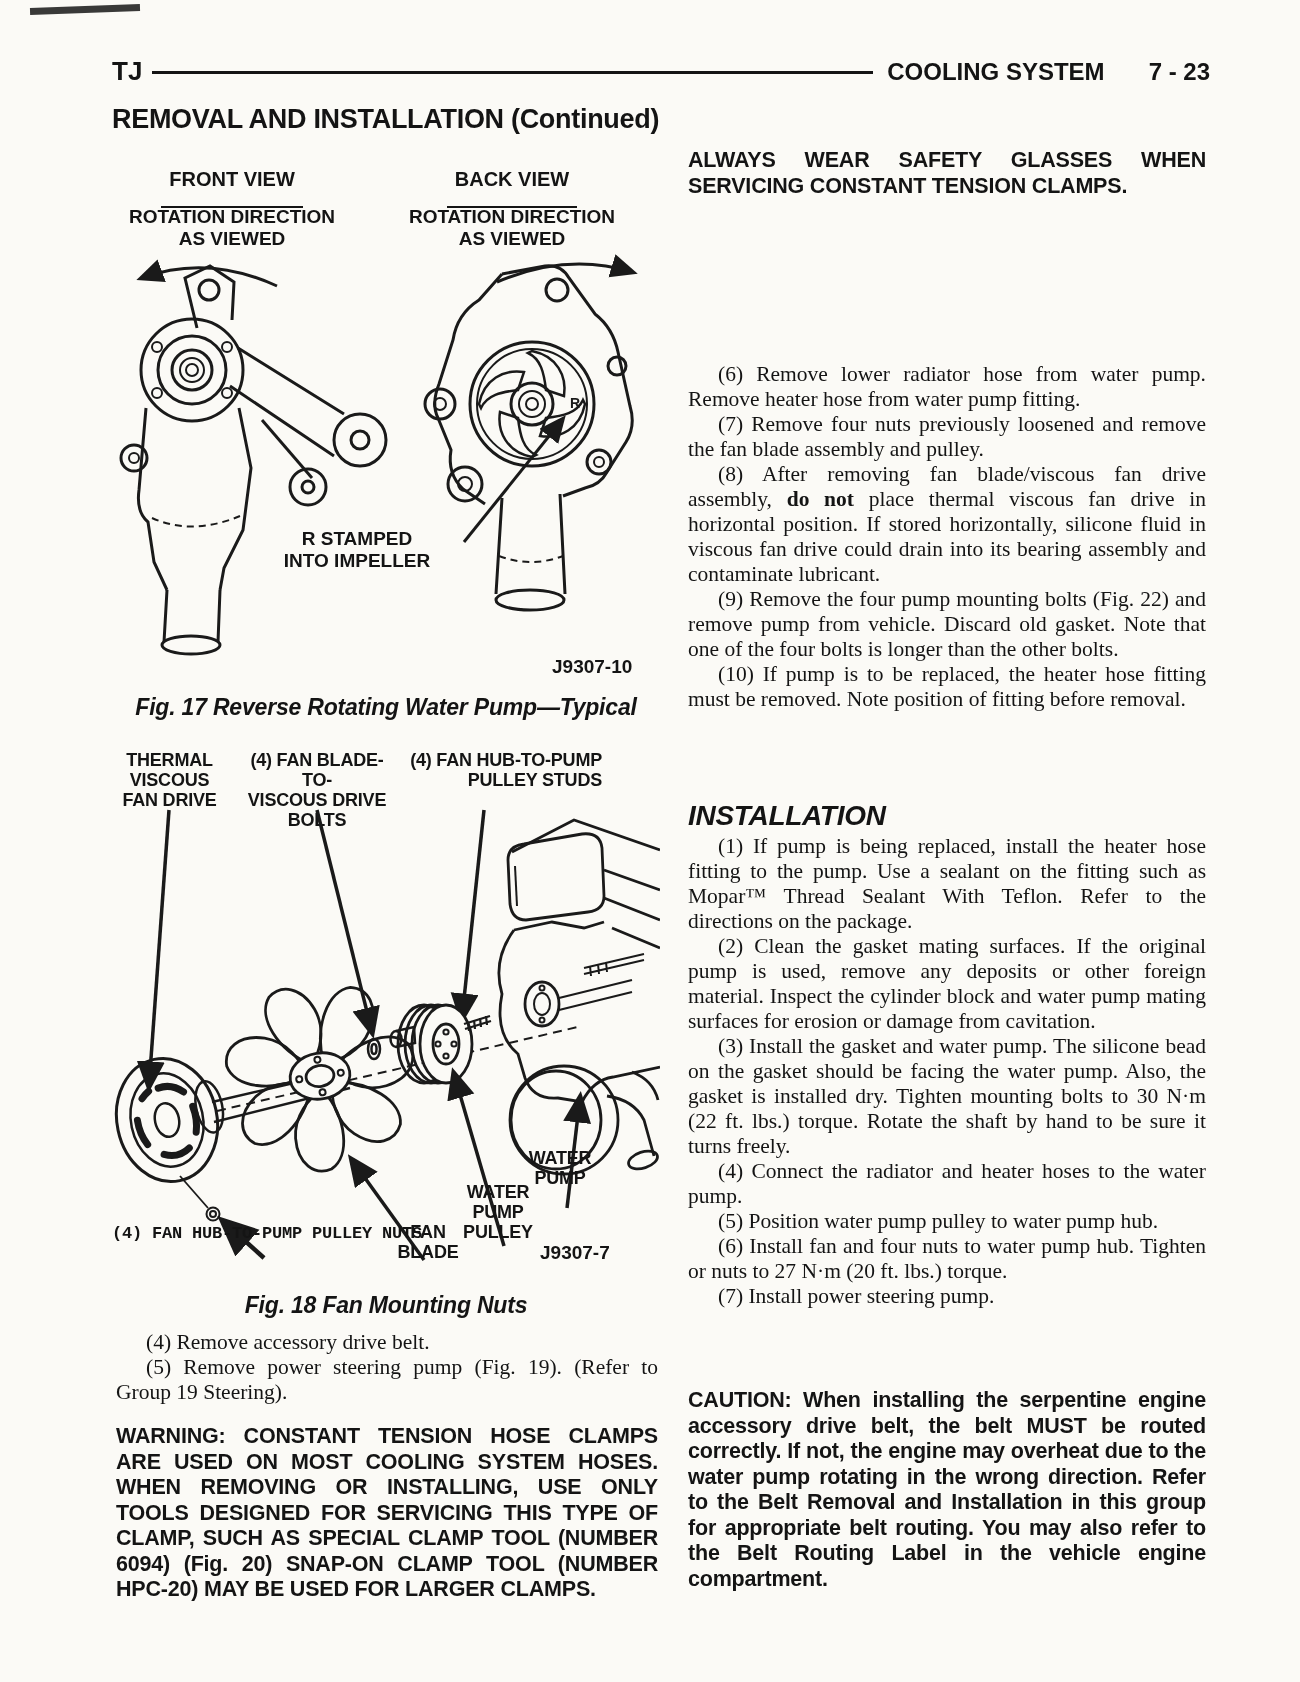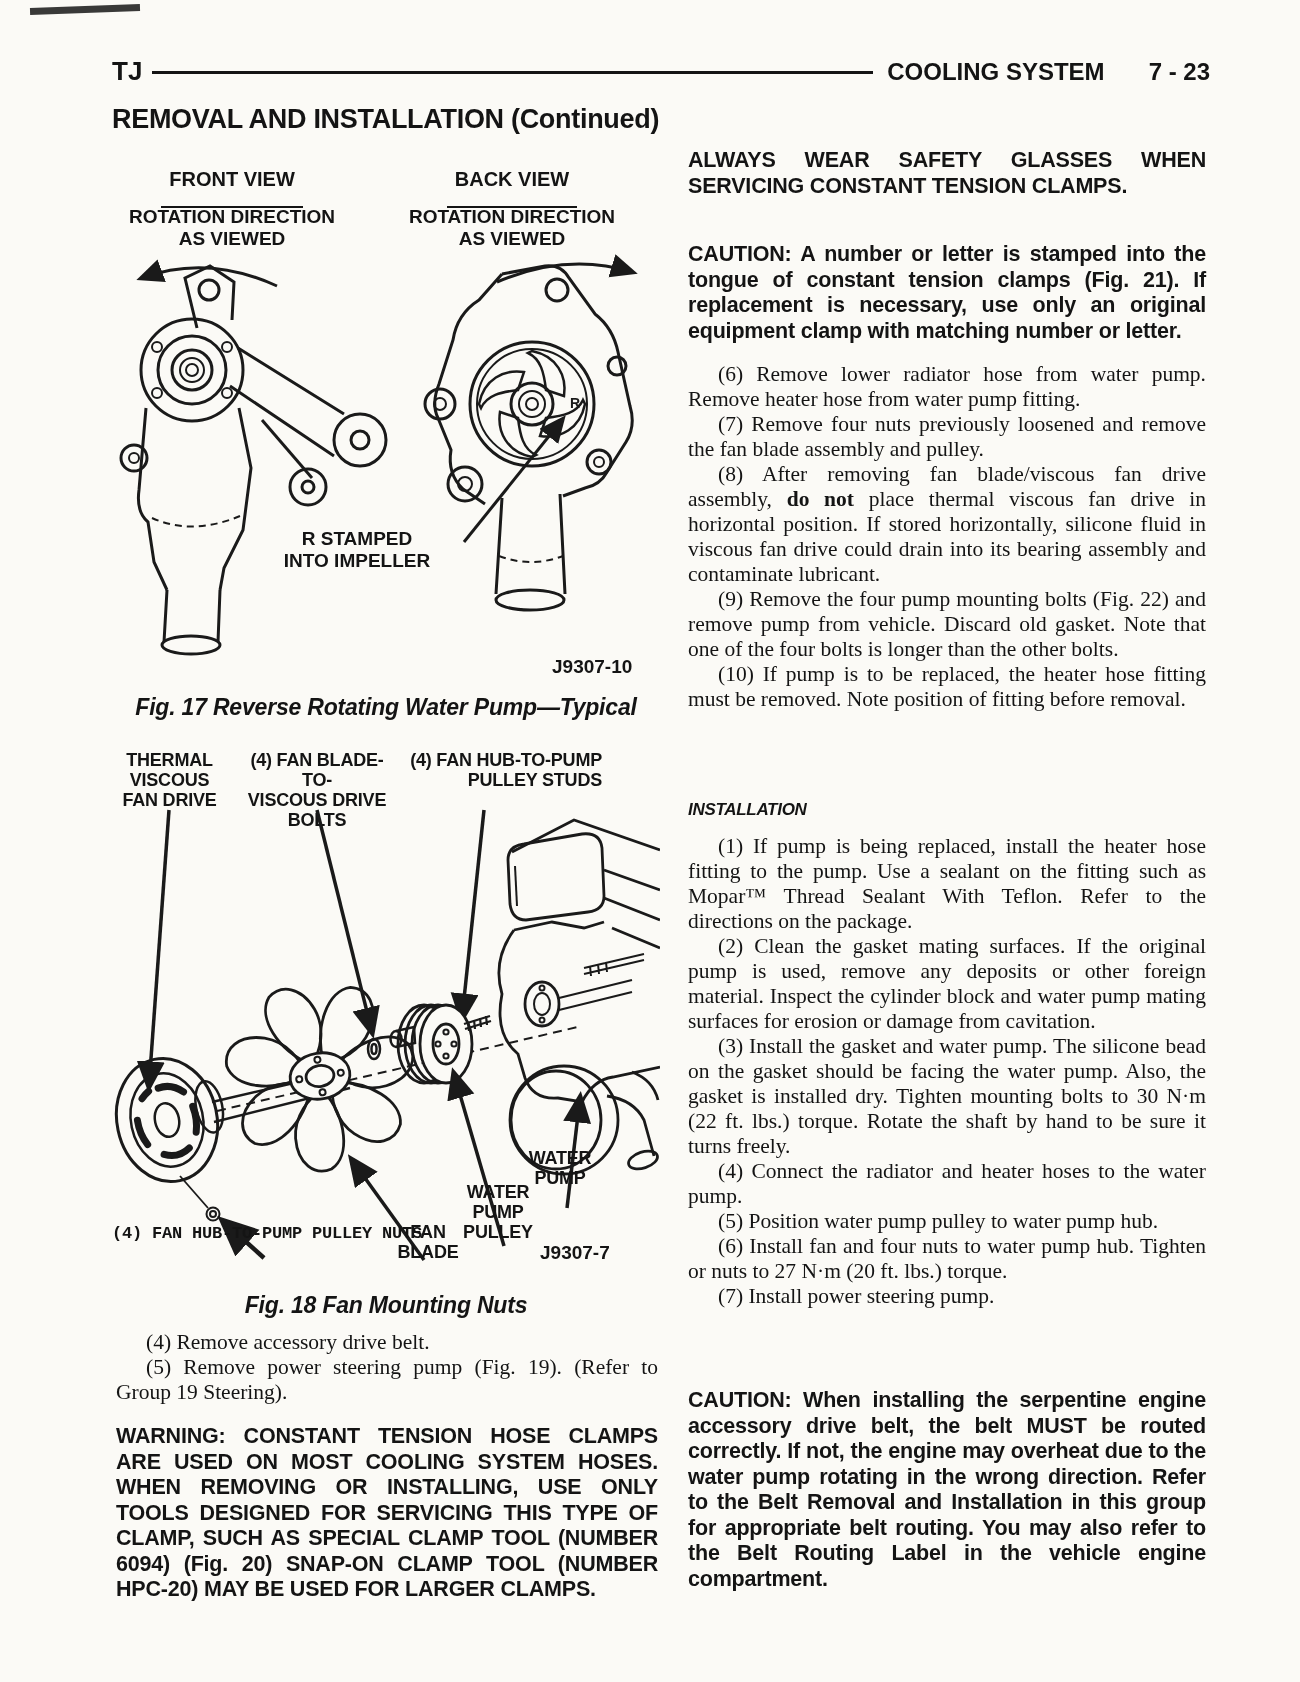--- a/index.html
+++ b/index.html
@@ -20,21 +20,21 @@
   .figcode{font-family:"Liberation Sans",sans-serif;font-weight:bold;font-size:19px;}
   .caption{font-family:"Liberation Sans",sans-serif;font-weight:bold;font-style:italic;
            font-size:23px;text-align:center;letter-spacing:-0.2px;}
   
   .body-para{font-family:"Liberation Serif",serif;font-size:21.5px;line-height:25px;
              text-align:justify;margin:0;}
   .step{text-indent:30px;}
   .bold-para{font-family:"Liberation Sans",sans-serif;font-weight:bold;font-size:21.5px;
              line-height:25.5px;text-align:justify;margin:0;letter-spacing:-0.2px;}
   .install-h{font-family:"Liberation Sans",sans-serif;font-weight:bold;font-style:italic;
-             font-size:17px;letter-spacing:-0.3px;}
+             font-size:28px;letter-spacing:-0.3px;}
   svg{display:block;}
   .ink{stroke:#1a1a1a;fill:none;}
 </style>
 </head>
 <body>
 
 <div class="abs" style="left:30px;top:6px;width:110px;height:7px;background:#161616;transform:rotate(-2deg);opacity:.85;"></div>
 
 <div class="abs" style="left:112px;top:56px;width:1098px;display:flex;align-items:center;">
   <span class="hdr" style="font-size:26px;">TJ</span>
@@ -269,21 +269,20 @@
     <p class="body-para step">(5) Remove power steering pump (Fig. 19). (Refer to Group 19 Steering).</p>
   </div>
 
   <p class="abs bold-para" style="left:4px;top:1424px;width:542px;">WARNING: CONSTANT TENSION HOSE CLAMPS ARE USED ON MOST COOLING SYSTEM HOSES. WHEN REMOVING OR INSTALLING, USE ONLY TOOLS DESIGNED FOR SERVICING THIS TYPE OF CLAMP, SUCH AS SPECIAL CLAMP TOOL (NUMBER 6094) (Fig. 20) SNAP-ON CLAMP TOOL (NUMBER HPC-20) MAY BE USED FOR LARGER CLAMPS.</p>
 </div>
 
 <div class="abs" style="left:688px;top:0;width:518px;height:1682px;">
 
   <p class="abs bold-para" style="left:0;top:148px;width:518px;">ALWAYS WEAR SAFETY GLASSES WHEN SERVICING CONSTANT TENSION CLAMPS.</p>
 
-  <p class="abs bold-para" style="left:0;top:242px;width:518px;">CAUTION: A number or letter is stamped into the tongue of constant tension clamps (Fig. 21). If replacement is necessary, use only an original equipment clamp with matching number or letter.</p>
 
   <div class="abs" style="left:0;top:362px;width:518px;">
     <p class="body-para step"><span>(6) Remove lower radiator hose from water pump. Remove heater hose from water pump fitting.</span></p>
     <p class="body-para step"><span>(7) Remove four nuts previously loosened and remove the fan blade assembly and pulley.</span></p>
     <p class="body-para step"><span>(8) After removing fan blade/viscous fan drive assembly, </span><b>do not</b><span> place thermal viscous fan drive in horizontal position. If stored horizontally, silicone fluid in viscous fan drive could drain into its bearing assembly and contaminate lubricant.</span></p>
     <p class="body-para step"><span>(9) Remove the four pump mounting bolts (Fig. 22) and remove pump from vehicle. Discard old gasket. Note that one of the four bolts is longer than the other bolts.</span></p>
     <p class="body-para step"><span>(10) If pump is to be replaced, the heater hose fitting must be removed. Note position of fitting before removal.</span></p>
   </div>
 
   <div class="abs install-h" style="left:0;top:800px;">INSTALLATION</div>

